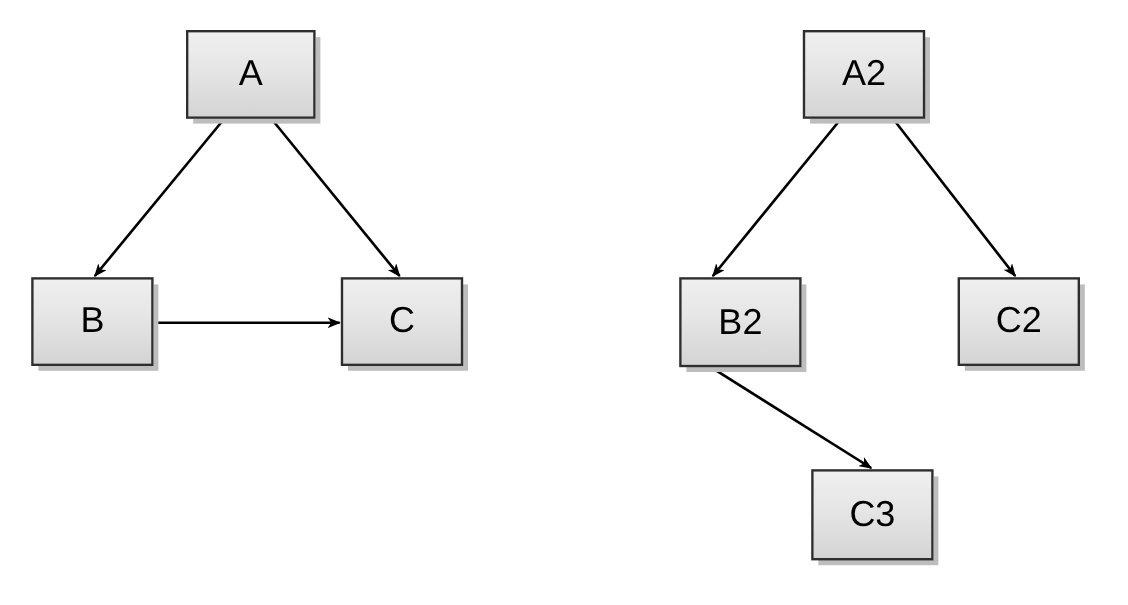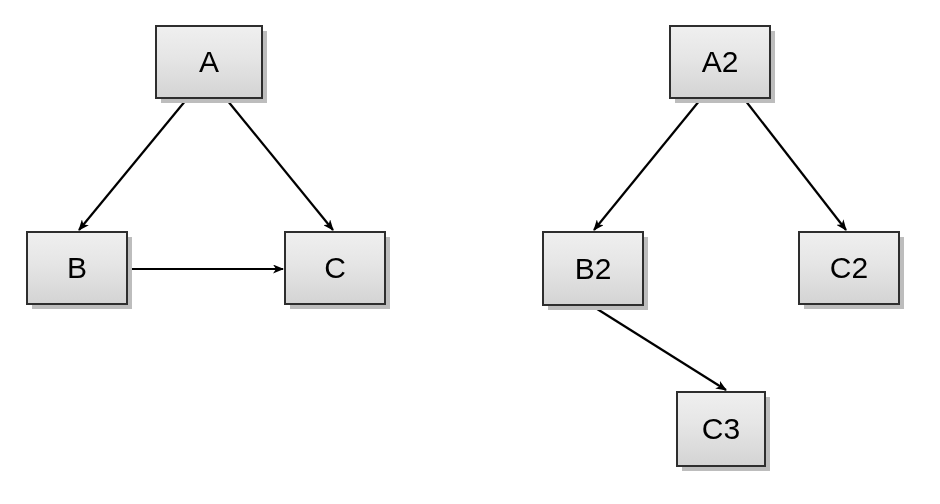--- a/index.html
+++ b/index.html
@@ -75,24 +75,24 @@
       </div>
       <div class="node" style="left: 26px; top: 231px; width: 102px; height: 74px;">
         <span class="node-label">B</span>
       </div>
       <div class="node" style="left: 284px; top: 231px; width: 102px; height: 74px;">
         <span class="node-label">C</span>
       </div>
       <div class="node" style="left: 669px; top: 25px; width: 102px; height: 74px;">
         <span class="node-label">A2</span>
       </div>
-      <div class="node" style="left: 542px; top: 231px; width: 102px; height: 75px;">
+      <div class="node" style="left: 566px; top: 231px; width: 102px; height: 75px;">
         <span class="node-label">B2</span>
       </div>
       <div class="node" style="left: 798px; top: 231px; width: 102px; height: 74px; justify-content: center;">
         <span class="node-label">C2</span>
       </div>
-      <div class="node" style="left: 676px; top: 391px; width: 90px; height: 76px;">
+      <div class="node" style="left: 676px; top: 391px; width: 102px; height: 76px;">
         <span class="node-label">C3</span>
       </div>
     </div>
 
 </div>
 
 </body></html>

